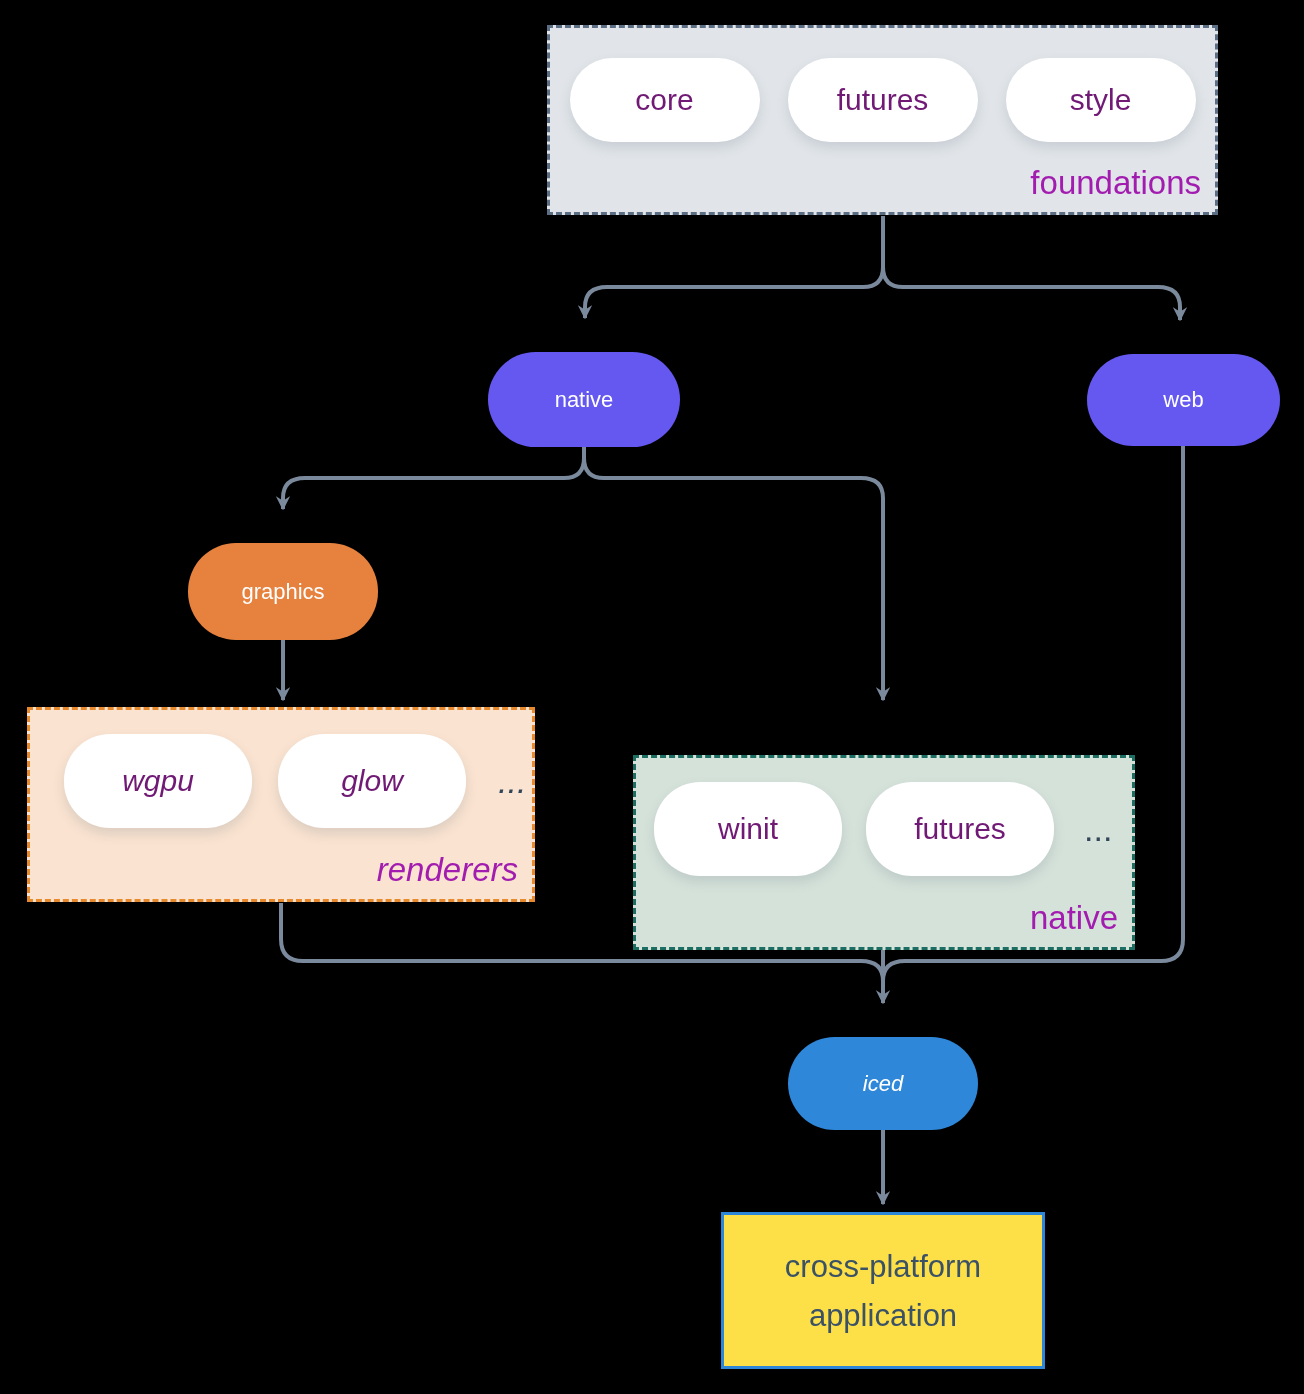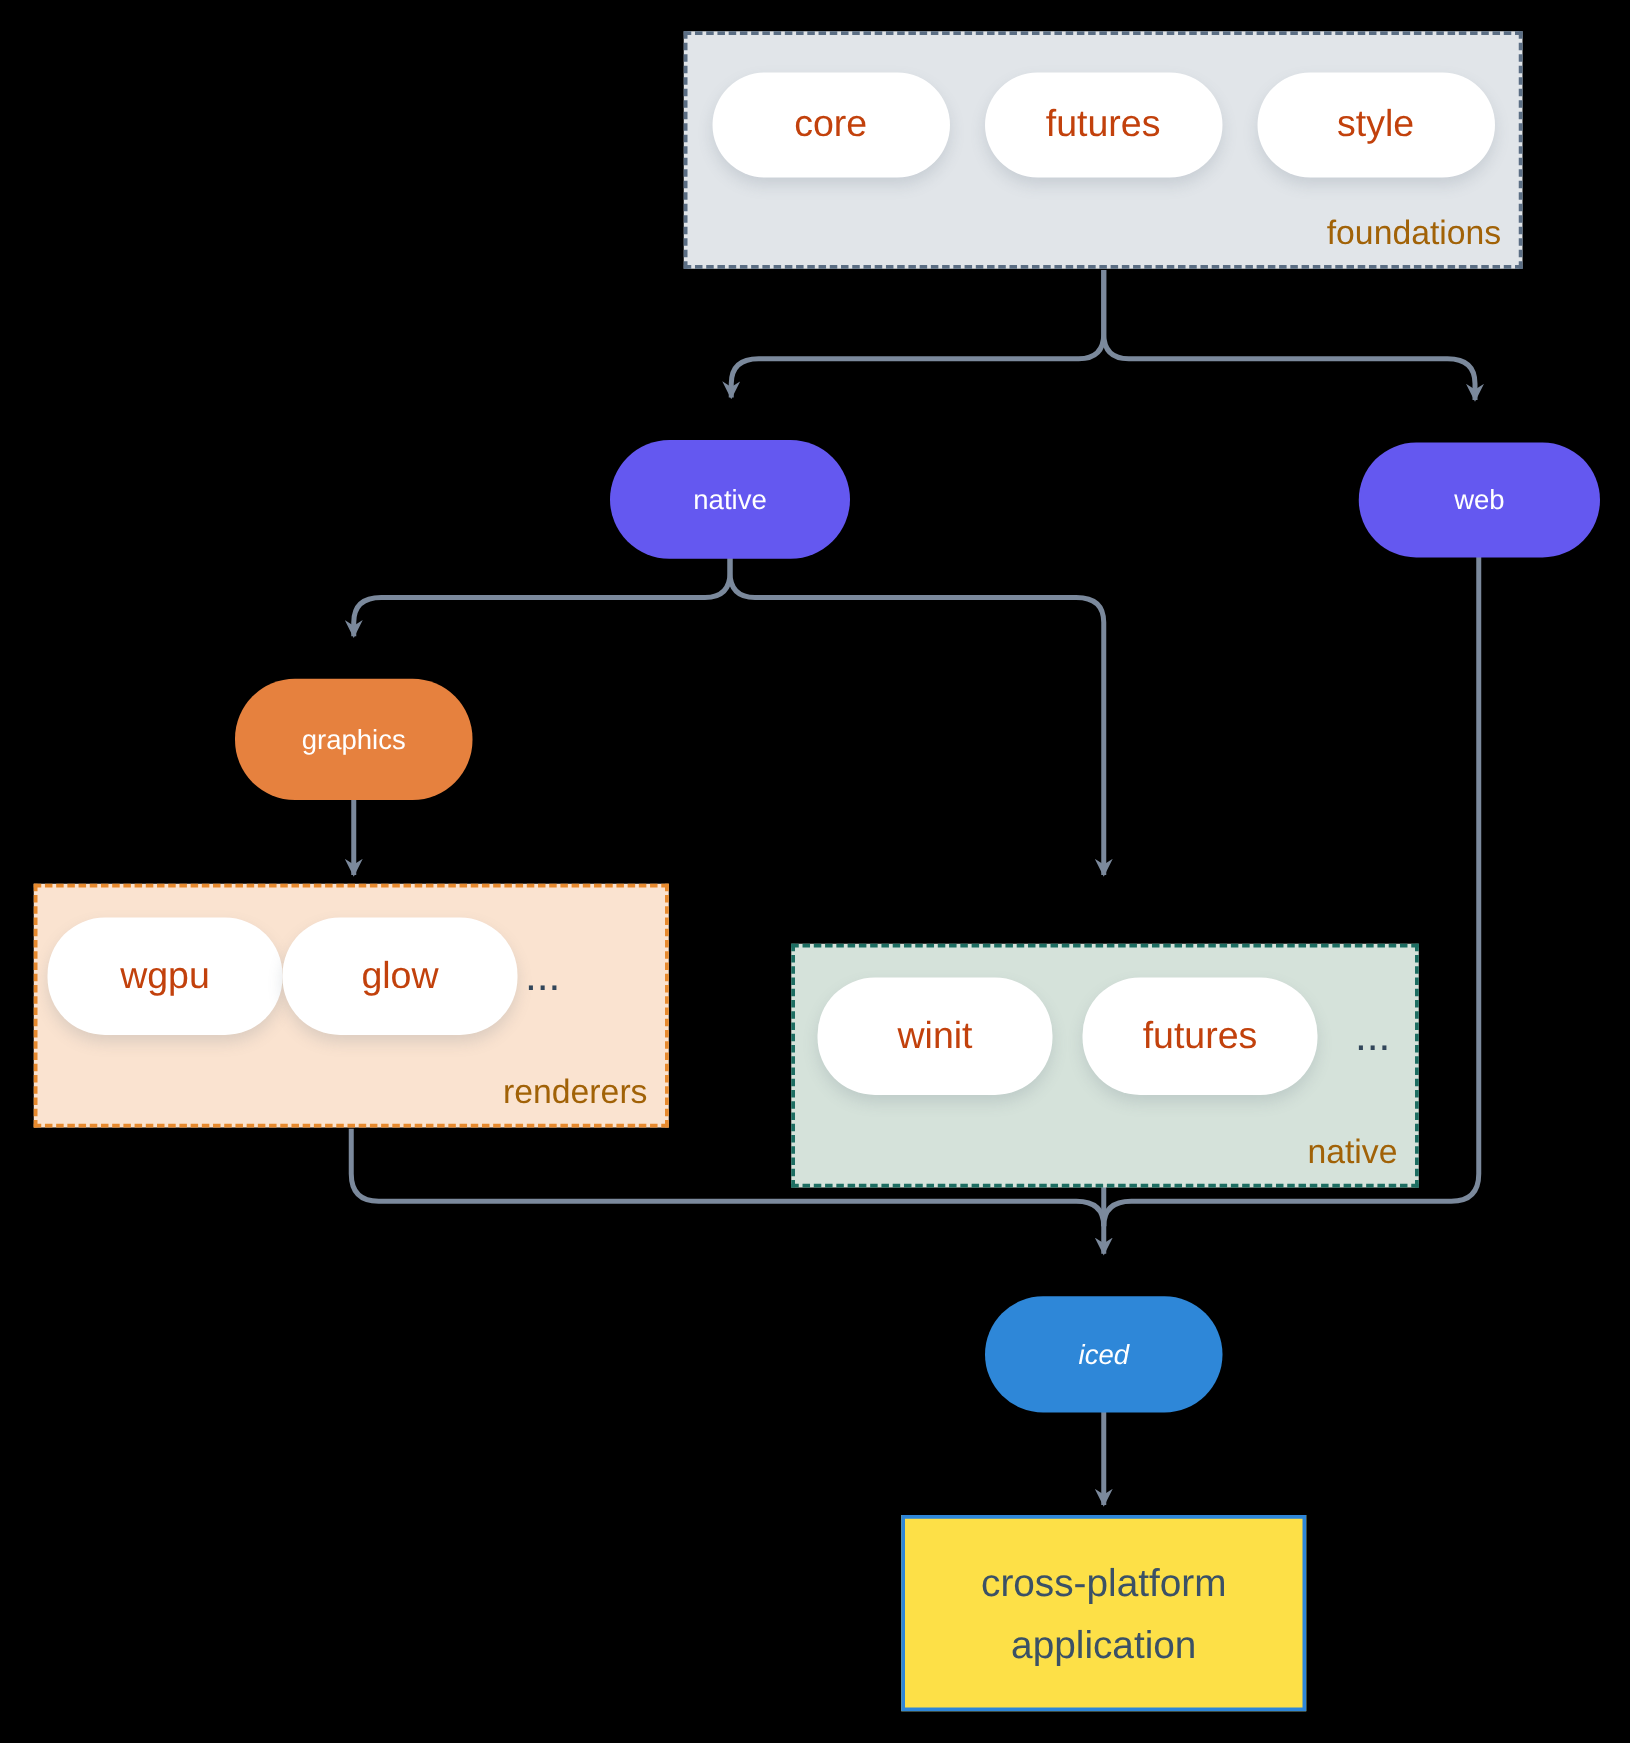--- a/index.html
+++ b/index.html
@@ -13,42 +13,42 @@
   svg.connectors{position:absolute;left:0;top:0;z-index:1;}
   .group-box{position:absolute;z-index:2;box-sizing:border-box;}
   .group-foundations{
     left:547px;top:25px;width:671px;height:190px;
     background:#e1e5e9;border:3px dashed #5b6e84;
     display:flex;justify-content:center;gap:28px;padding-top:30px;
   }
   .group-renderers{
     left:27px;top:707px;width:508px;height:195px;
     background:#fae3d0;border:3px dashed #e78a2e;
-    display:flex;padding:24px 0 0 8px;
+    display:flex;gap:26px;padding:24px 0 0 34px;font-style:italic;
   }
   .group-shells{
     left:633px;top:707px;width:502px;height:195px;
     background:#d5e2da;border:3px dashed #1d6e62;
     display:flex;gap:24px;padding:24px 0 0 18px;margin-top:48px;
   }
   .white-pill{
     background:#ffffff;border-radius:46px;
     display:flex;align-items:center;justify-content:center;
-    color:#c2410c;font-size:30px;
+    color:#701a75;font-size:30px;
     box-shadow:0 6px 12px rgba(90,105,120,0.18);
   }
   .group-foundations .white-pill{width:190px;height:84px;}
   .group-renderers .white-pill,.group-shells .white-pill{width:188px;height:94px;}
   .dots{
     height:94px;display:flex;align-items:center;
     color:#32465a;font-size:34px;margin-left:6px;
   }
   .group-label{
     position:absolute;right:14px;bottom:10px;
-    color:#a16207;font-size:27px;
+    color:#a21caf;font-size:33px;
   }
   .node-pill{
     position:absolute;z-index:2;border-radius:48px;
     display:flex;align-items:center;justify-content:center;
     color:#ffffff;font-size:22px;margin-top:27px;
   }
   .node-native{left:488px;top:325px;width:192px;height:95px;background:#6458f0;}
   .node-web{left:1087px;top:327px;width:193px;height:92px;background:#6458f0;}
   .node-graphics{left:188px;top:516px;width:190px;height:97px;background:#e6813e;}
   .node-iced{left:788px;top:1010px;width:190px;height:93px;background:#2e87d8;font-style:italic;}

